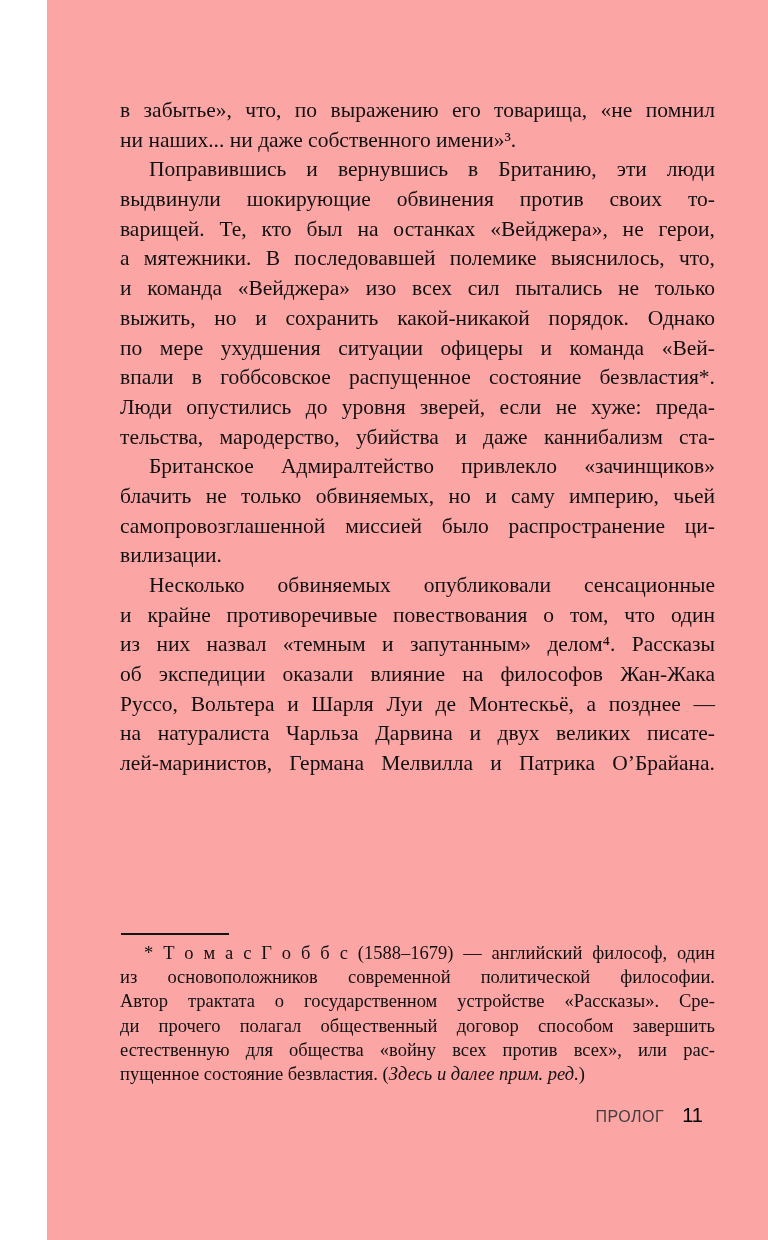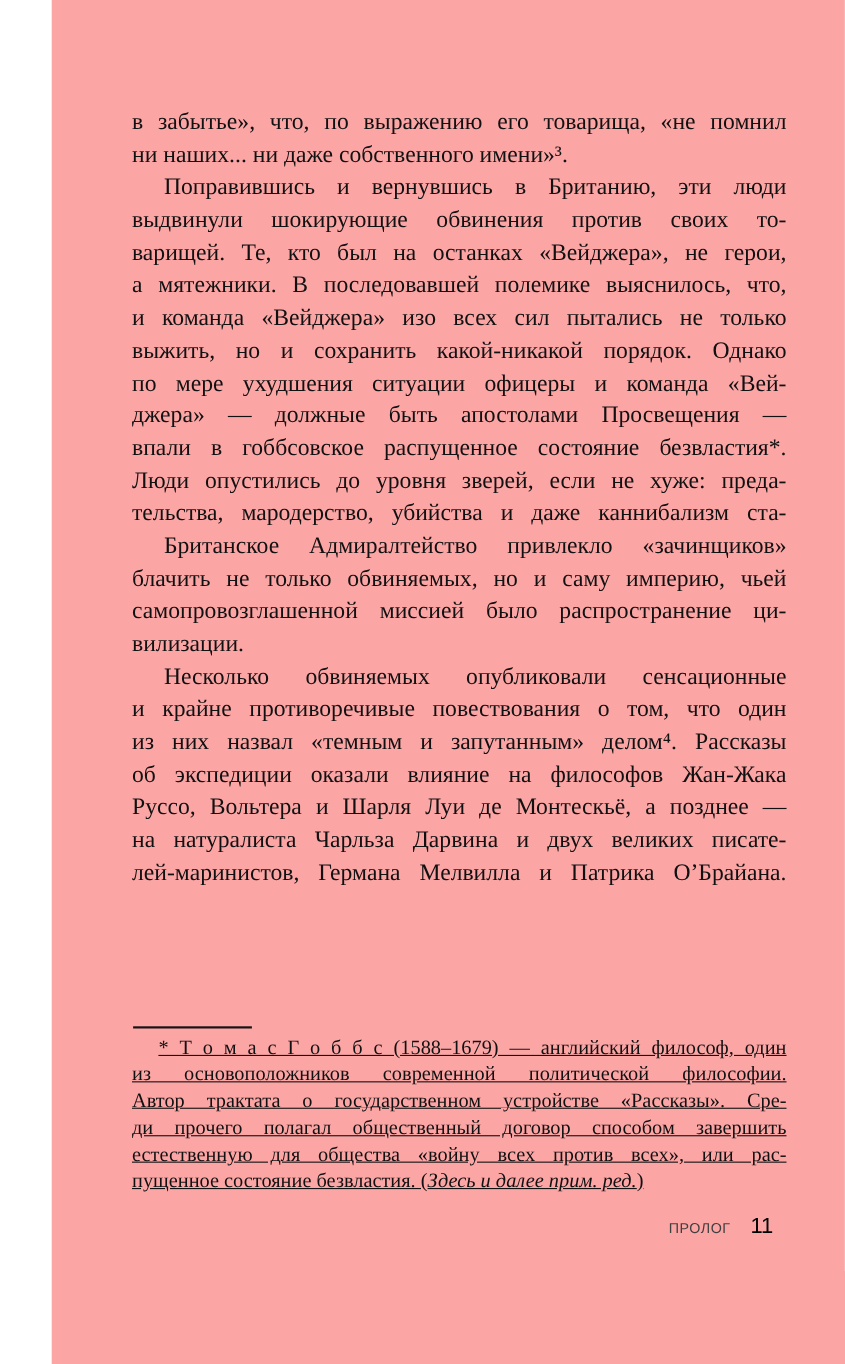--- a/index.html
+++ b/index.html
@@ -38,37 +38,36 @@
     height: 0;
     border-top: 2px solid #141414;
   }
   .footnote {
     position: absolute;
     left: 73px;
     top: 941px;
     width: 595px;
     font-size: 18.5px;
     line-height: 24.2px;
-    text-decoration: underline;
   }
   .footnote .line { height: 24.2px; }
   .footnote .line.fn-indent { text-indent: 24px; }
   .footnote .line.lastline { text-align-last: left; }
   .footnote .ital { font-style: italic; }
   .page-footer {
     position: absolute;
     top: 1104px;
     right: 112px;
     display: flex;
     align-items: baseline;
     gap: 18px;
     font-family: "Liberation Sans", "DejaVu Sans", sans-serif;
   }
   .running-title {
-    font-size: 13px;
+    font-size: 16px;
     letter-spacing: 0.5px;
     color: #3f3f3f;
   }
   .page-number {
     font-size: 20px;
     font-weight: normal;
     color: #000000;
   }
 </style>
 </head>
@@ -79,21 +78,20 @@
   <div class="main-text">
       <div class="line">в забытье», что, по выражению его товарища, «не помнил</div>
       <div class="line lastline">ни наших... ни даже собственного имени»³.</div>
       <div class="line indent">Поправившись и вернувшись в Британию, эти люди</div>
       <div class="line">выдвинули шокирующие обвинения против своих то-</div>
       <div class="line">варищей. Те, кто был на останках «Вейджера», не герои,</div>
       <div class="line">а мятежники. В последовавшей полемике выяснилось, что,</div>
       <div class="line">и команда «Вейджера» изо всех сил пытались не только</div>
       <div class="line">выжить, но и сохранить какой-никакой порядок. Однако</div>
       <div class="line">по мере ухудшения ситуации офицеры и команда «Вей-</div>
-      <div class="line">джера» — должные быть апостолами Просвещения —</div>
       <div class="line">впали в гоббсовское распущенное состояние безвластия*.</div>
       <div class="line">Люди опустились до уровня зверей, если не хуже: преда-</div>
       <div class="line">тельства, мародерство, убийства и даже каннибализм ста-</div>
       <div class="line indent">Британское Адмиралтейство привлекло «зачинщиков»</div>
       <div class="line">блачить не только обвиняемых, но и саму империю, чьей</div>
       <div class="line">самопровозглашенной миссией было распространение ци-</div>
       <div class="line lastline">вилизации.</div>
       <div class="line indent">Несколько обвиняемых опубликовали сенсационные</div>
       <div class="line">и крайне противоречивые повествования о том, что один</div>
       <div class="line">из них назвал «темным и запутанным» делом⁴. Рассказы</div>

